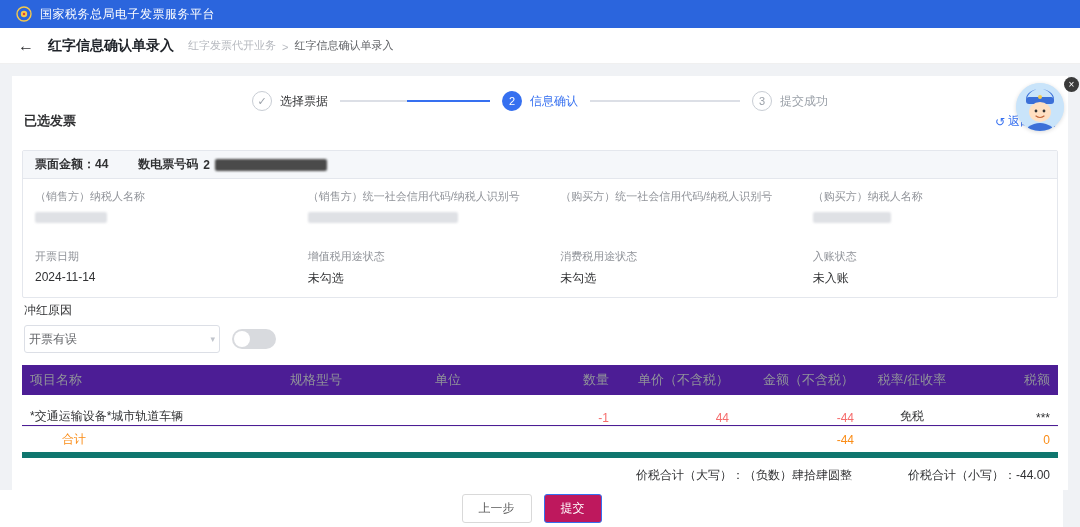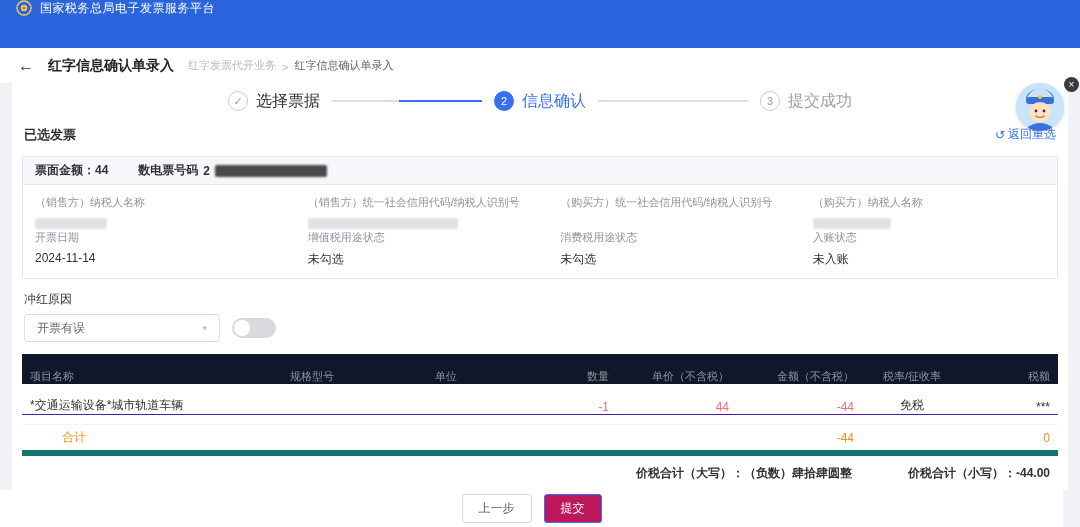--- a/index.html
+++ b/index.html
@@ -1,21 +1,21 @@
 <!DOCTYPE html>
 <html><head>
 <meta charset="utf-8">
 <style>
   *{margin:0;padding:0;box-sizing:border-box}
   html,body{background:#f0f2f5}
   body{font-family:"Liberation Sans","DejaVu Sans",sans-serif}
   .screen{position:relative;width:1080px;height:527px;background:#f0f2f5;overflow:hidden}
 
   
-  .topbar{height:48px;background:#2b65dd;display:flex;padding:0 16px;gap:8px}
+  .topbar{height:28px;background:#2b65dd;display:flex;align-items:center;padding:0 16px;gap:8px}
   .topbar .emblem{width:16px;height:16px;display:inline-flex}
   .topbar .app-title{color:#ffffff;font-size:12px;letter-spacing:.5px}
 
   
   .navbar{height:36px;background:#ffffff;display:flex;align-items:center;padding:0 18px;gap:14px;border-bottom:1px solid #f0f0f0}
   .back{font-size:16px;color:#303133;cursor:pointer;line-height:1}
   .page-title{font-size:14px;font-weight:700;color:#1f2329}
   .crumbs{font-size:11px;color:#b6b9bf;display:flex;gap:6px;align-items:flex-end}
   .crumbs .cur{color:#606266}
 
@@ -26,67 +26,67 @@
   
   .steps{display:flex;align-items:center;justify-content:center;gap:12px;height:22px}
   .step{display:flex;align-items:center;gap:8px}
   .s-circle{width:20px;height:20px;border-radius:50%;display:flex;align-items:center;justify-content:center;font-size:11px}
   .step.done .s-circle{border:1px solid #c8cdd4;color:#9aa0a8;background:#fff}
   .step.done .s-label{color:#303133}
   .step.active .s-circle{background:#3670f0;color:#fff}
   .step.active .s-label{color:#3670f0}
   .step.pending .s-circle{border:1px solid #c8cdd4;color:#9aa0a8;background:#fff}
   .step.pending .s-label{color:#9aa0a8}
-  .s-label{font-size:16px}
+  .s-label{font-size:12px}
   .connector{width:150px;height:2px;background:#dcdfe6}
   .connector.half-blue{background:linear-gradient(to right,#dcdfe6 45%,#3670f0 45%)}
 
   
-  .sec-head{display:flex;justify-content:space-between;align-items:flex-start;margin-top:14px;padding:0 2px}
+  .sec-head{display:flex;justify-content:space-between;align-items:flex-end;padding:0 2px}
   .sec-title{font-size:13px;font-weight:700;color:#303133}
   .reselect{font-size:12px;color:#3670f0;cursor:pointer;display:flex;align-items:center;gap:3px}
 
   
-  .inv{border:1px solid #e4e7ed;margin-top:12px;border-radius:2px}
+  .inv{border:1px solid #e4e7ed;margin-top:20px;border-radius:2px}
   .inv-head{background:#f5f7fa;height:28px;display:flex;align-items:center;gap:30px;padding:0 12px;border-bottom:1px solid #e4e7ed}
   .inv-strong{font-size:12px;font-weight:700;color:#303133;display:flex;align-items:center;gap:5px}
   .redact{display:inline-block;height:11px;background:#dfe1e5;border-radius:2px;filter:blur(1.2px);vertical-align:middle}
   .redact.dark{background:#4a4a4a;height:12px}
   .r-a{width:72px}.r-b{width:150px}.r-c{width:78px}.r-num{width:112px}
-  .inv-grid{display:grid;grid-template-columns:27% 25% 25% 23%;padding:10px 12px;row-gap:0}
+  .inv-grid{display:grid;grid-template-columns:27% 25% 25% 23%;padding:10px 12px;row-gap:25px}
   .field .f-label{font-size:11px;color:#909399;margin-bottom:6px}
   .field .f-value{font-size:12px;color:#303133;min-height:14px}
 
   
-  .reason{margin-top:12px;padding:0 2px}
+  .reason{margin-top:4px;padding:0 2px}
   .reason-label{font-size:12px;color:#303133;margin-bottom:6px}
   .reason-row{display:flex;align-items:center;gap:12px}
-  .select{width:196px;height:28px;border:1px solid #dcdfe6;border-radius:3px;background:#fff;display:flex;align-items:center;justify-content:space-between;padding:0 12px;font-size:12px;color:#606266;cursor:pointer}
+  .select{width:196px;height:28px;border:1px solid #dcdfe6;border-radius:3px;background:#fff;display:flex;align-items:center;justify-content:space-between;padding:0 4px;font-size:12px;color:#606266;cursor:pointer}
   .select .chev{color:#c0c4cc;font-size:9px}
   .toggle{width:44px;height:20px;border-radius:10px;background:#d8dade;position:relative;cursor:not-allowed}
   .toggle .knob{position:absolute;left:2px;top:2px;width:16px;height:16px;border-radius:50%;background:#fff}
 
   
   .table{margin-top:12px;font-size:12px}
-  .t-head{display:flex;background:#0f172a;height:30px;align-items:flex-end;color:#909399;font-size:11px}
+  .t-head{display:flex;background:#4c1d95;height:30px;align-items:center;color:#909399;font-size:13px}
   .t-row{display:flex;height:31px;align-items:flex-end;color:#303133;border-bottom:1px solid #4c1d95}
   .c{padding:0 8px;white-space:nowrap;overflow:hidden}
   .c-name{width:260px}
   .c-spec{width:145px}
   .c-unit{width:80px}
   .c-qty{width:110px;text-align:right}
   .c-price{width:120px;text-align:right}
   .c-amount{width:125px;text-align:right}
   .c-rate{width:100px;text-align:center}
   .c-tax{flex:1;text-align:right}
   .neg{color:#f56c6c}
   .spacer{flex:1 1 auto;min-height:0}
   .total-row{display:flex;height:32px;align-items:center;font-size:12px;color:#fa8c16;border-top:1px solid #f2f3f5;border-bottom:6px solid #0f766e}
   .total-row .t-label{padding-left:40px}
-  .summary{display:flex;justify-content:flex-end;align-items:center;gap:56px;height:34px;font-size:12px;font-weight:700;color:#303133;padding-right:8px}
+  .summary{display:flex;justify-content:flex-end;align-items:center;gap:56px;height:34px;font-size:12px;font-weight:400;color:#303133;padding-right:8px}
 
   
   .footer{position:absolute;left:0;right:17px;bottom:0;height:37px;background:#fff;display:flex;align-items:center;justify-content:center;gap:12px}
   .btn{font-size:12px;border-radius:3px;padding:6px 16px;cursor:pointer;line-height:1.2}
   .btn-prev{background:#fff;border:1px solid #d9d9d9;color:#595959}
   .btn-submit{background:#be185d;border:1px solid #3670f0;color:#fff}
 
   
   .close-btn{position:absolute;top:77px;right:1px;width:15px;height:15px;border-radius:50%;background:#3a3a3a;color:#fff;font-size:10px;display:flex;align-items:center;justify-content:center;cursor:pointer;z-index:5}
   .mascot{position:absolute;top:83px;right:16px;width:48px;height:48px;border-radius:50%;overflow:hidden;background:#c9e4fa;cursor:pointer;z-index:4;box-shadow:0 1px 4px rgba(0,0,0,.15)}

